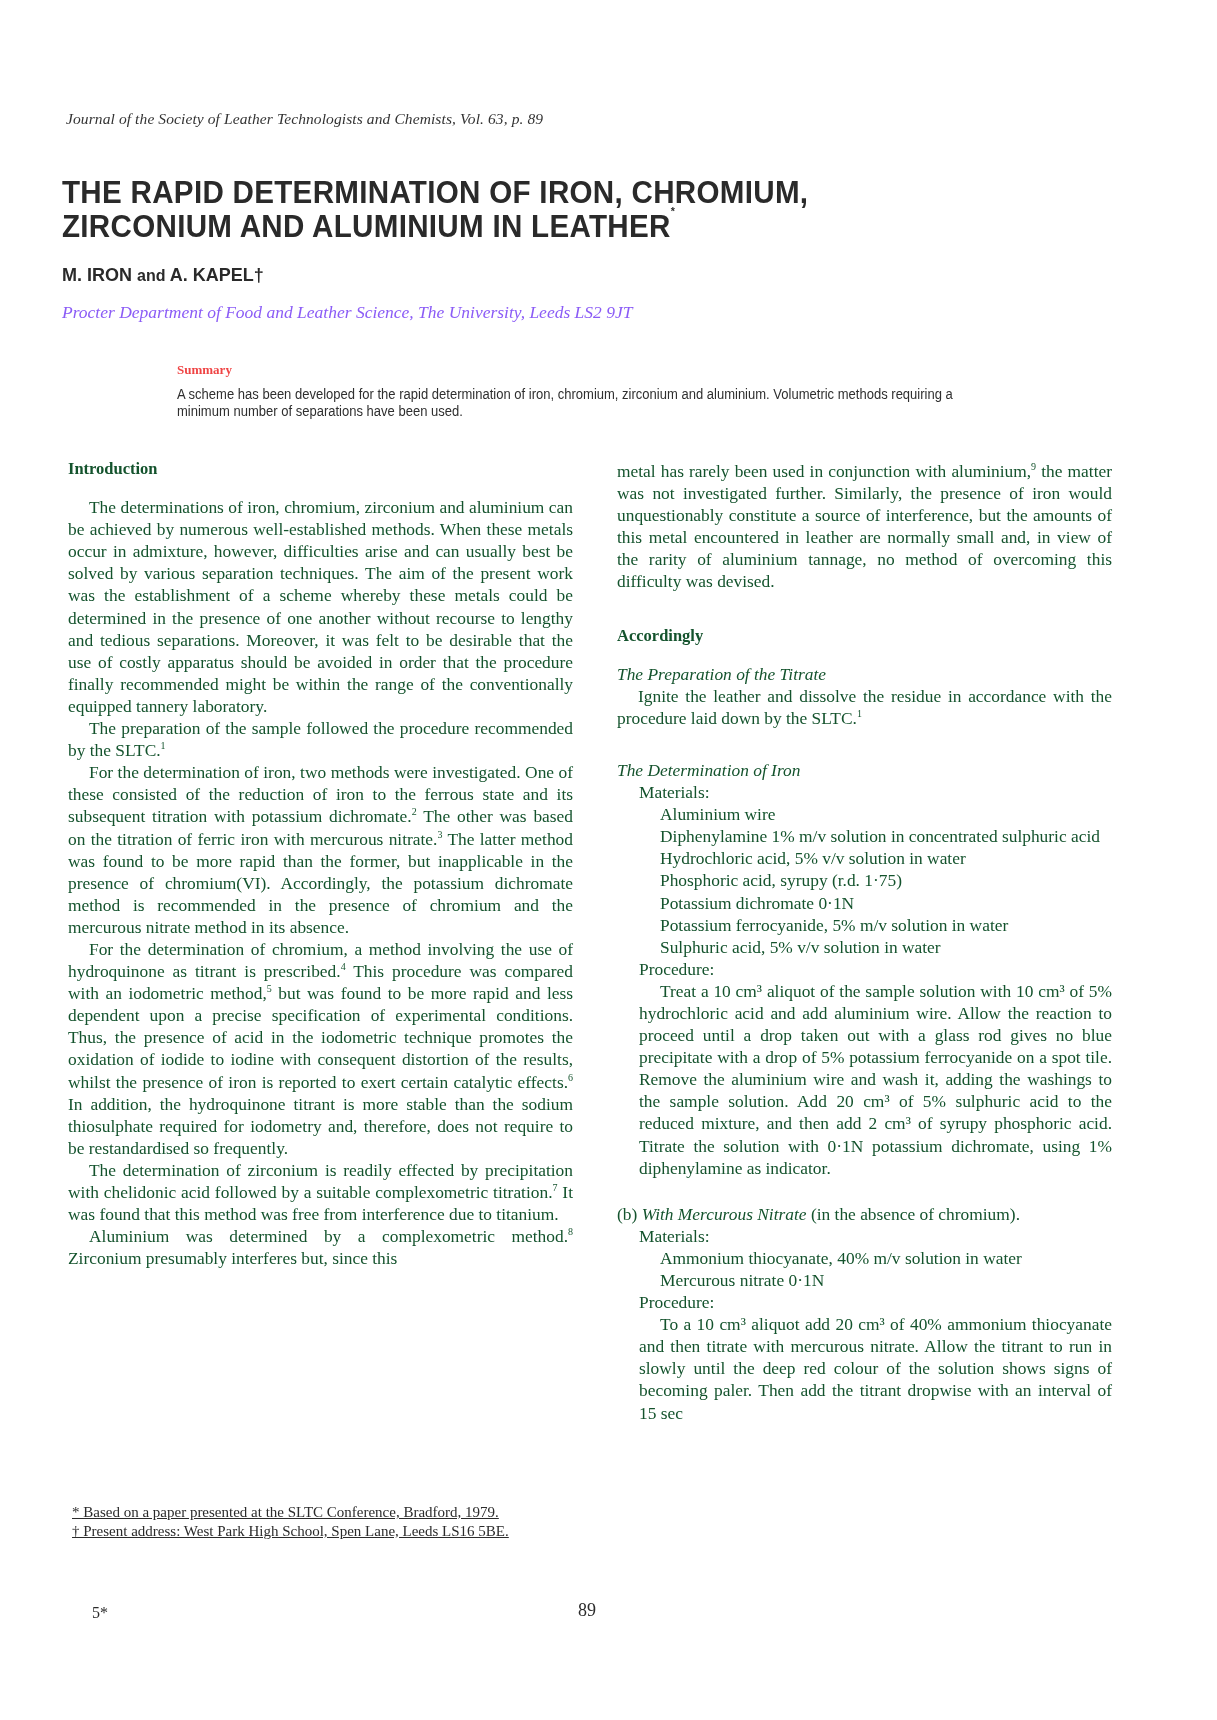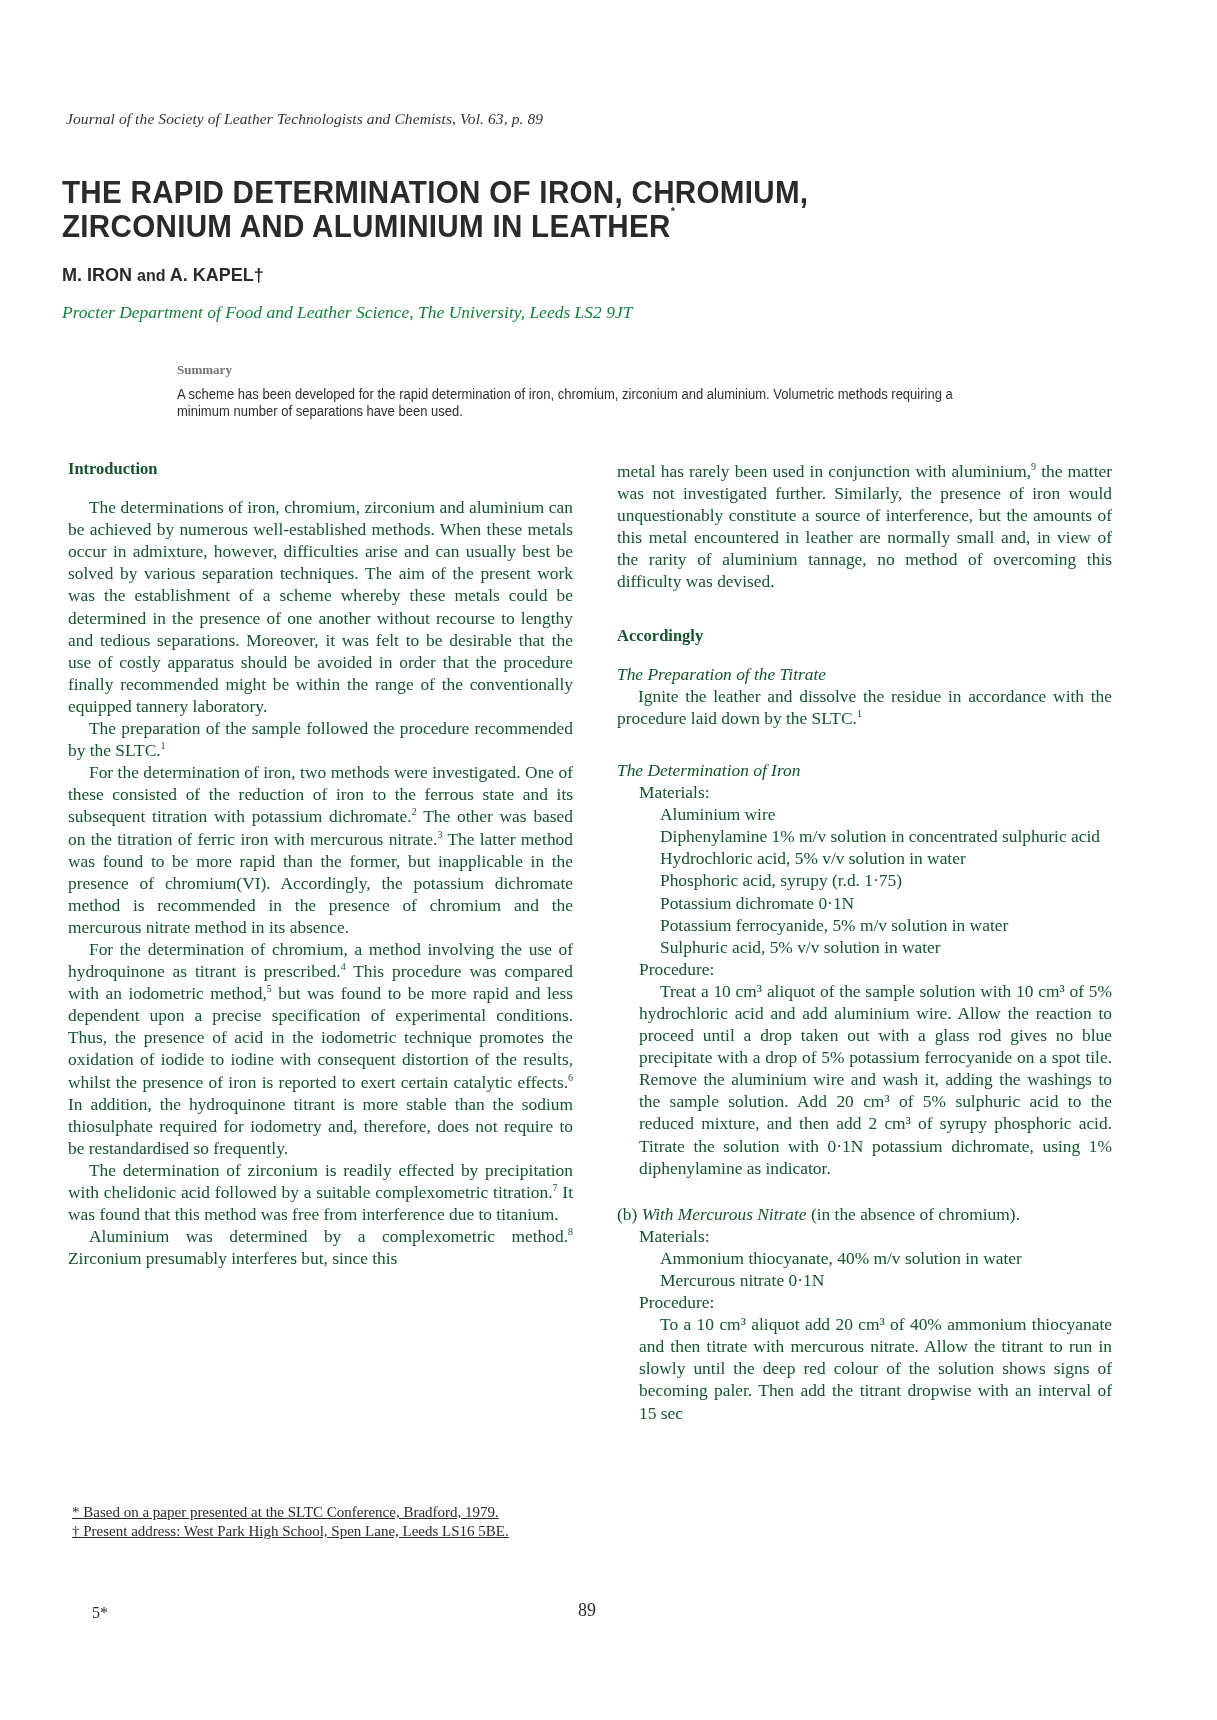--- a/index.html
+++ b/index.html
@@ -20,24 +20,24 @@
     letter-spacing: 0.3px; transform: scaleX(0.97); transform-origin: left top;
   }
   .title sup { font-size: 11px; vertical-align: top; position: relative; top: 2px; }
   .authors {
     left: 62px; top: 265px;
     font-family: "Liberation Sans", "DejaVu Sans", sans-serif;
     font-weight: bold; font-size: 18px; color: #2a2a2a;
   }
   .authors .and { font-size: 16px; }
   .affil {
-    left: 62px; top: 302px; font-style: italic; font-size: 17.5px; color: #15803d;
+    left: 62px; top: 302px; font-style: italic; font-size: 17.5px; color: #8b5cf6;
   }
   .summary-head {
-    left: 177px; top: 362px; font-weight: bold; font-size: 13px; color: #737373;
+    left: 177px; top: 362px; font-weight: bold; font-size: 13px; color: #ef4444;
   }
   .summary-text {
     left: 177px; top: 386px; width: 870px; font-size: 14px; line-height: 17px; color: #2f2f2f;
     font-family: "Liberation Sans", "DejaVu Sans", sans-serif;
     transform: scaleX(0.93); transform-origin: left top;
   }
   .col {
     position: absolute; width: 505px; font-size: 17.4px; line-height: 22.1px;
     text-align: justify; color: #14532d;
   }

